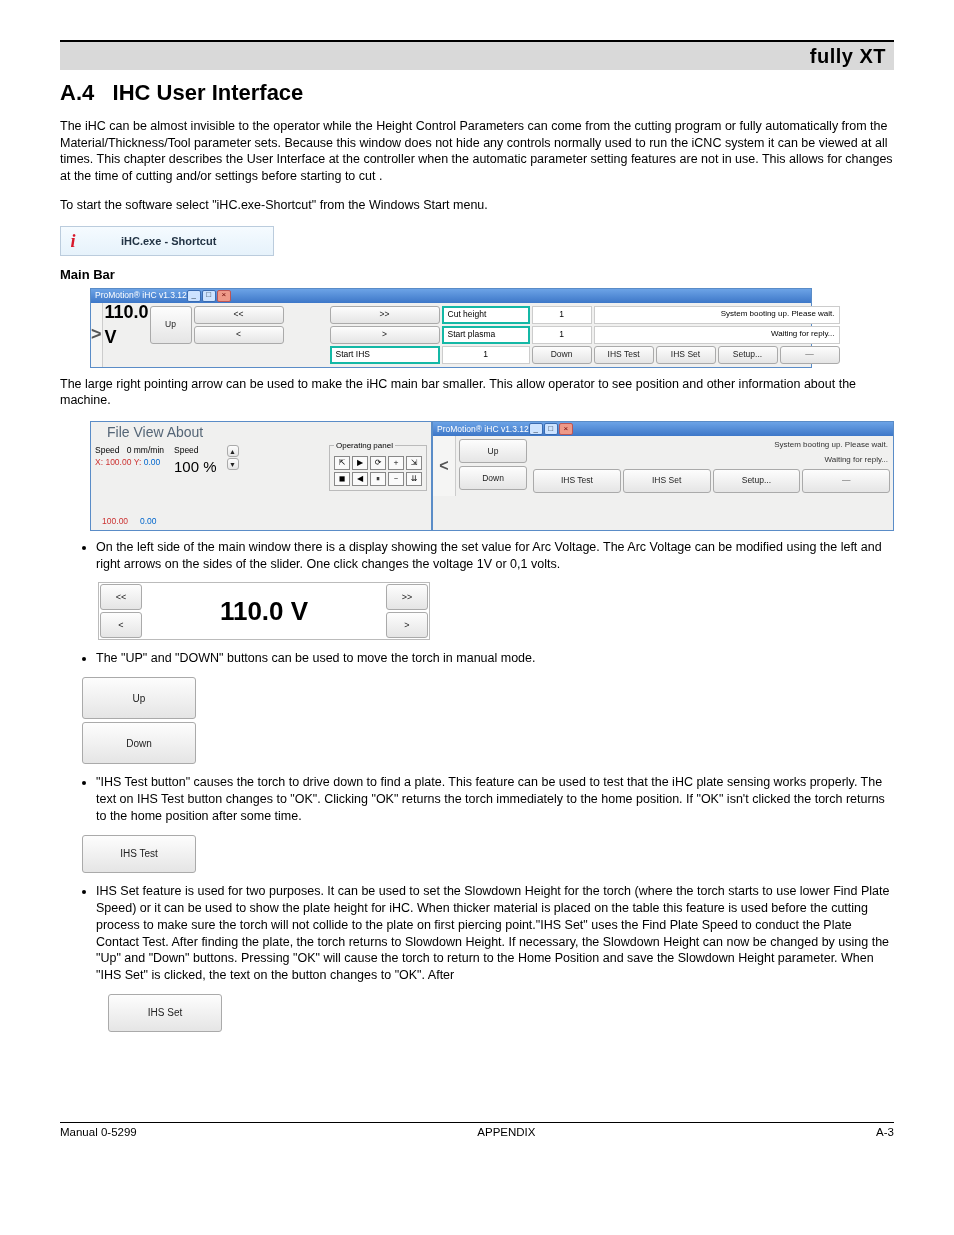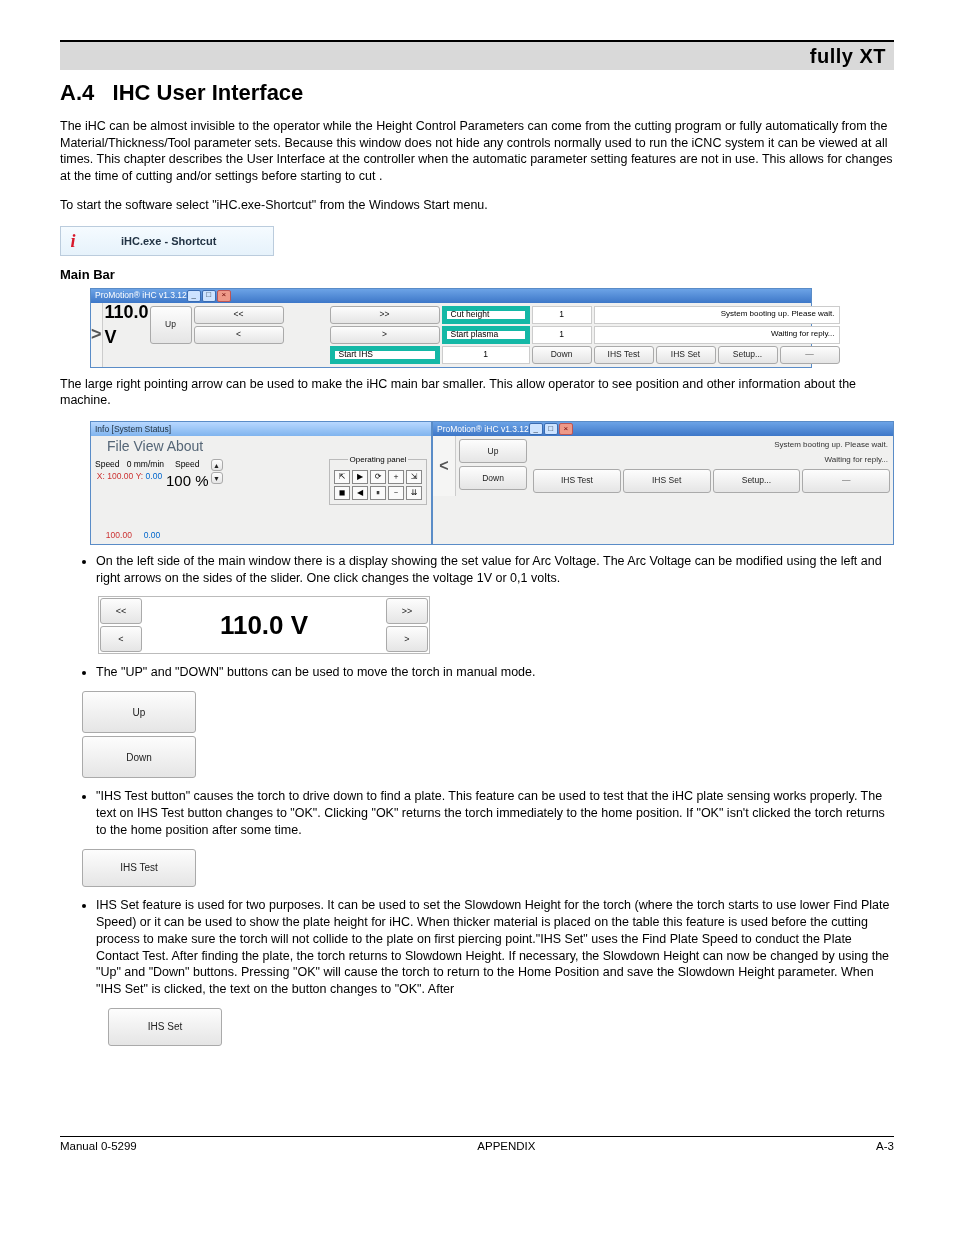--- a/index.html
+++ b/index.html
@@ -168,21 +168,21 @@
 
   
   .info-row { display:flex; margin: 4px 0 8px 30px; gap:0; font-size:8.5px;}
   .info-window {
     border: 1px solid #5a8cc7;
     width: 340px;
     background:#f0f0ef;
   }
   .info-window .titlebar { background: linear-gradient(#b8d8ff,#80b4ee); color:#234;}
   .info-menus { color:#567; padding:1px 16px; font-size:14px;}
-  .info-body { padding: 2px 4px; display:flex; gap:2px; align-items:flex-start;text-align:center;}
+  .info-body { padding: 2px 4px; display:flex; gap:10px; align-items:flex-start;}
   .op-panel {
     border:1px solid #bbb; padding:3px 4px 4px 4px; font-size:8px;
     margin-left:auto;
   }
   .op-panel .label { position:relative; top:-8px; background:#f0f0ef; padding:0 2px;}
   .op-panel-row { display:flex; gap:2px; margin-top:-4px;}
   .op-panel-row span {
     width:14px; height:12px; border:1px solid #888; background:#fafafa;
     display:inline-flex; align-items:center; justify-content:center;
   }
@@ -200,21 +200,21 @@
   .mb-grid {
     display:grid;
     grid-template-columns: 42px 42px 90px 42px 110px 88px 60px 60px 60px 60px 60px;
     grid-auto-rows: 18px;
     gap:2px;
     padding:3px;
     flex:1;
     align-items:stretch;
   }
   .mb-grid .softbtn { font-size:8.5px;}
-  .mb-grid .label-cell { display:flex; align-items:center; padding-left:4px; font-size:8.5px; background:#fff; border:5px solid #14b8a6;}
+  .mb-grid .label-cell { display:flex; align-items:center; padding-left:4px; font-size:8.5px; background:#fff; border:2px solid #14b8a6;}
   .mb-grid .val-cell { display:flex; align-items:center; justify-content:center; font-size:8.5px; background:#fff; border:1px solid #ccc;}
   .mb-grid .status-cell { grid-column: 8 / span 4; display:flex; align-items:center; justify-content:flex-end; padding-right:4px; font-size:8px; background:#fff; border:1px solid #ccc;}
   .mb-grid .empty { background:transparent; border:none;}
   .volt-big { grid-row: 1 / span 2;}
 </style>
 </head>
 <body>
 
 <div class="header-band">
   <div class="header-brand">
@@ -274,23 +274,20 @@
       <div class="softbtn">Setup...</div>
       <div class="softbtn dash">—</div>
     </div>
   </div>
 </div>
 
 <p>The large right pointing arrow can be used to make the iHC main bar smaller. This allow operator to see position and other information about the machine.</p>
 
 <div class="info-row">
   <div class="info-window">
-    <div class="titlebar">
-      <span>Info [System Status]</span>
-    </div>
     <div class="info-menus">File   View   About</div>
     <div class="info-body">
       <div>
         <div><span>Speed</span>&nbsp;&nbsp;&nbsp;<span>0  mm/min</span></div>
         <div style="color:#c33;"><span>X:</span>&nbsp;<span>100.00</span>&nbsp;<span>Y:</span>&nbsp;<span style="color:#06c;">0.00</span></div>
         <div style="color:#c33;margin-top:48px;">&nbsp;&nbsp;&nbsp;<span>100.00</span>&nbsp;&nbsp;&nbsp;&nbsp;&nbsp;<span style="color:#06c;">0.00</span></div>
       </div>
       <div>
         <div>Speed</div>
         <div style="font-weight:normal; font-size:15px;">100 %</div>

